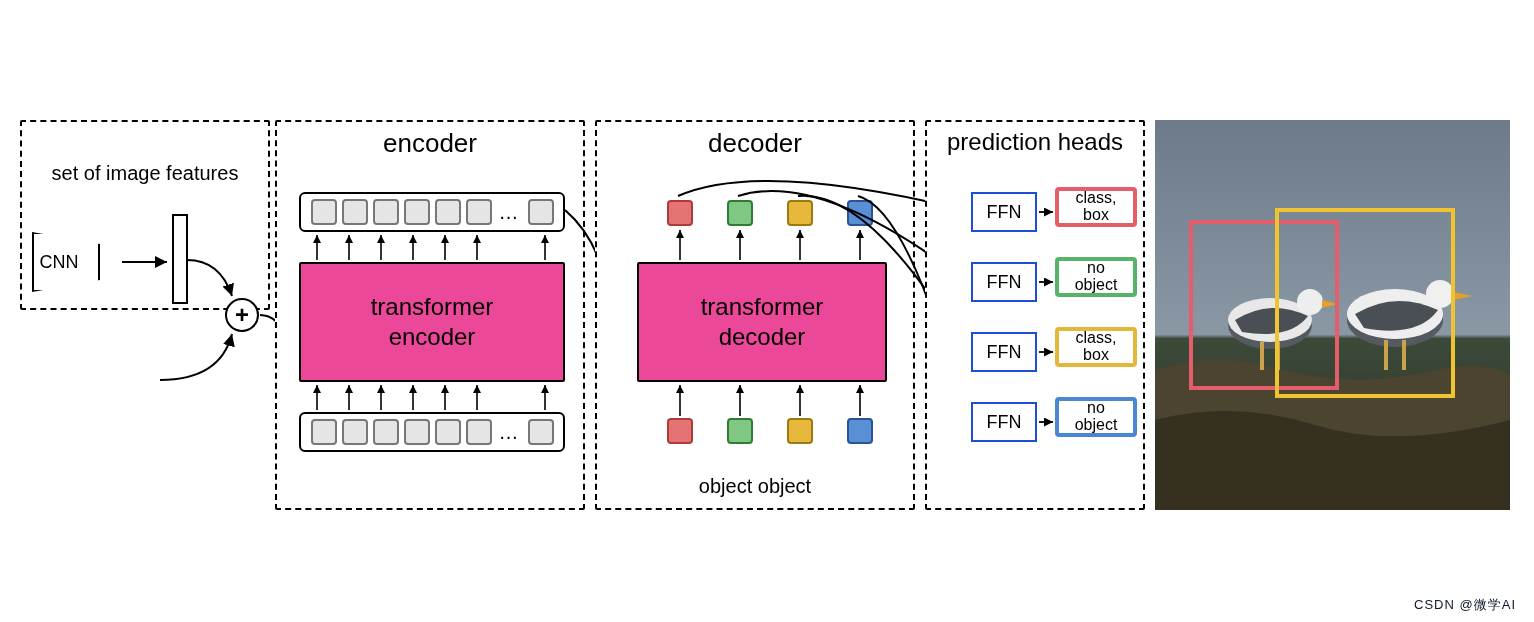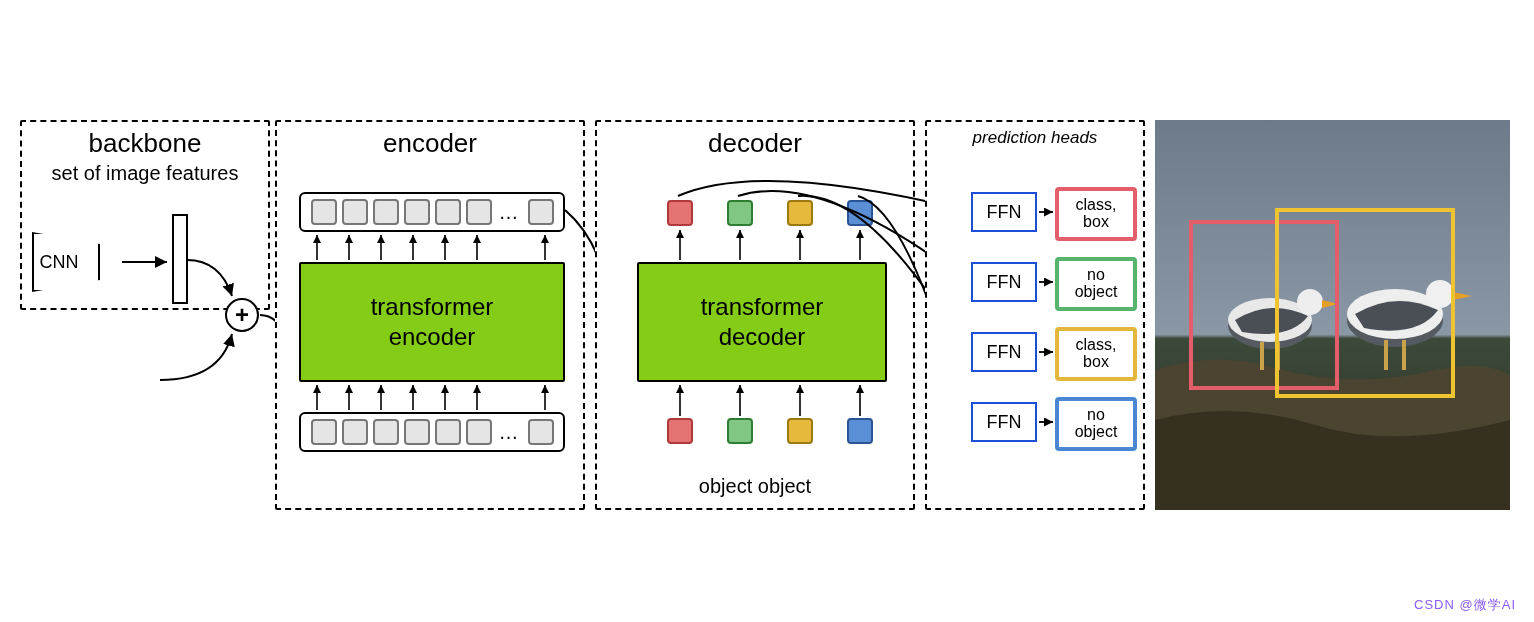--- a/index.html
+++ b/index.html
@@ -74,21 +74,21 @@
   .plus-circle {
     position:absolute; width:34px; height:34px;
     border:2px solid #000; border-radius:50%;
     display:flex; align-items:center; justify-content:center;
     font-size:24px; line-height:1; background:#fff;
     font-weight:700;
   }
   .big-box {
     position:absolute;
     border:2px solid #000;
-    background:#84cc16;
+    background:#ec4899;
     display:flex; align-items:center; justify-content:center;
     text-align:center;
     font-size:24px;
     line-height:1.25;
     border-radius:2px;
   }
   .token-row {
     position:absolute;
     border:2px solid #000;
     border-radius:6px;
@@ -119,21 +119,21 @@
   .ffn-box {
     position:absolute;
     width:66px; height:40px;
     border:2px solid #1d4ed8;
     display:flex; align-items:center; justify-content:center;
     font-size:18px;
     background:#fff;
   }
   .pred-box {
     position:absolute;
-    width:82px; height:54px;
+    width:82px; height:40px;
     border:4px solid #000;
     border-radius:4px;
     display:flex; align-items:center; justify-content:center;
     text-align:center;
     font-size:16px;
     line-height:1.05;
     background:#fff;
   }
   .b-red { border-color:#e35d6a;}
   .b-green { border-color:#55b36a;}
@@ -148,31 +148,30 @@
     position:absolute;
     border:4px solid;
     background:transparent;
   }
   .arrow-svg { position:absolute; top:0; left:0; overflow:visible; pointer-events:none;}
   .watermark {
     position:absolute;
     right:18px;
     bottom:8px;
     font-size:13px;
-    color:#8b5cf6;
+    color:#0f172a;
     letter-spacing:1px;
   }
 </style>
 </head>
 <body>
 
 <div class="canvas">
 
   <div class="panel" style="left:0; top:0; width:250px; height:190px;">
-    <div class="panel-title">backbone</div>
     <div class="sub-label" style="top:40px; left:0; right:0;">set of image features</div>
     <div class="cnn-trap" style="left:10px; top:110px;">
       <div class="shape"></div>
       <div class="lbl">CNN</div>
     </div>
     <div class="feat-col" style="left:150px; top:92px;"></div>
     <svg class="arrow-svg" width="250" height="190">
       <defs>
           <marker id="ah1" markerWidth="8" markerHeight="8" refX="6" refY="3" orient="auto">
             <path d="M0,0 L6,3 L0,6 Z" fill="#000"></path>
@@ -305,21 +304,21 @@
       </defs>
     <g stroke="#000" stroke-width="2" fill="none" marker-end="url(#ah6)">
       <path d="M 658 76  Q 740 40  945 90"></path>
       <path d="M 718 76  Q 800 50  945 160"></path>
       <path d="M 778 76  Q 850 70  945 230"></path>
       <path d="M 838 76  Q 890 90  945 300"></path>
     </g>
   </svg>
 
   <div class="panel" style="left:905px; top:0; width:220px; height:390px;">
-    <div class="panel-title" style="font-size:17px;font-style:italic;">prediction heads</div>
+    <div class="panel-title" style="font-size:24px;">prediction heads</div>
 
     <div class="ffn-box" style="left:44px; top:70px;">FFN</div>
     <div class="ffn-box" style="left:44px; top:140px;">FFN</div>
     <div class="ffn-box" style="left:44px; top:210px;">FFN</div>
     <div class="ffn-box" style="left:44px; top:280px;">FFN</div>
 
     <div class="pred-box b-red" style="left:128px; top:65px;  white-space:pre-line;">class,
 box</div>
     <div class="pred-box b-green" style="left:128px; top:135px; white-space:pre-line;">no
 object</div>

